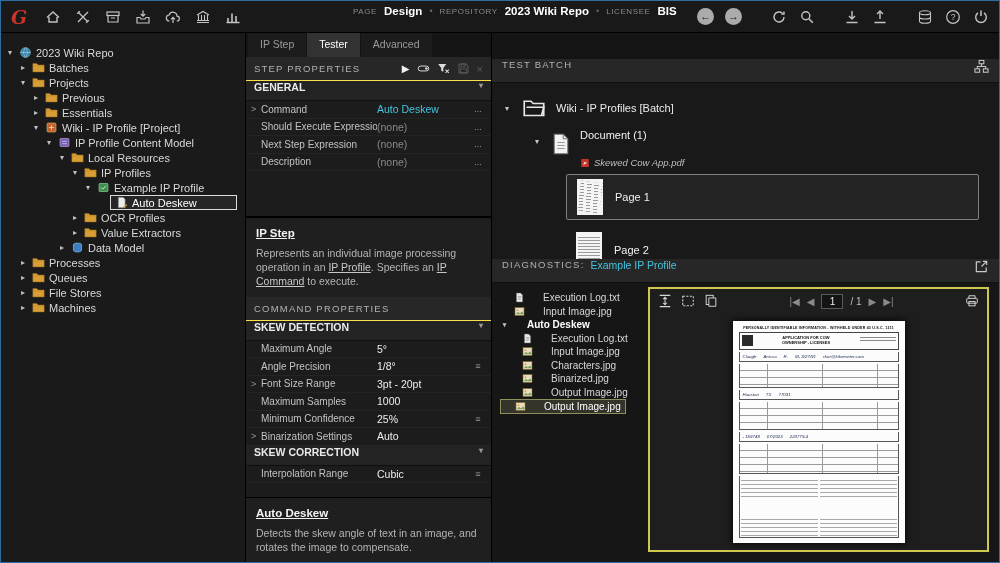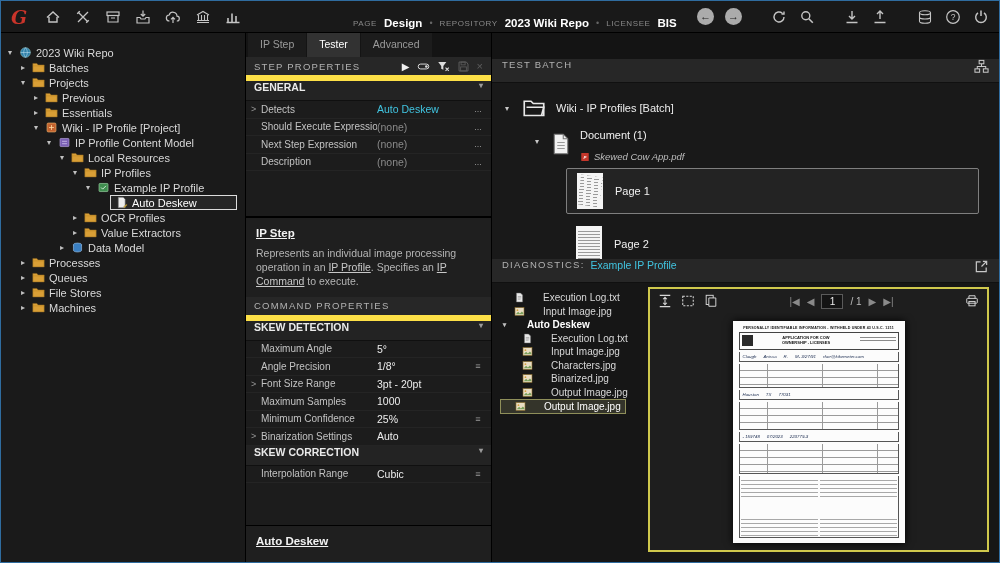--- a/index.html
+++ b/index.html
@@ -5,21 +5,21 @@
 *{box-sizing:border-box;margin:0;padding:0}
 html,body{width:1000px;height:563px;overflow:hidden}
 body{font-family:"Liberation Sans",sans-serif;background:#101010;color:#cfcfcf;font-size:11px}
 .app{width:1000px;height:563px;border:1px solid #2f6c9f;display:flex;flex-direction:column;background:#161616}
 
 
 .topbar{height:32px;flex:0 0 32px;background:#191919;border-bottom:1px solid #000;display:flex;align-items:center;padding:0 10px;gap:13px;position:relative}
 .logo{font-family:"DejaVu Serif",serif;font-weight:bold;font-style:italic;color:#c9342a;font-size:19px;margin-right:4px;cursor:pointer}
 .tb-ic{width:17px;height:17px;color:#c4c4c4;display:inline-flex;align-items:center;justify-content:center;cursor:pointer}
 .tb-ic svg{width:16px;height:16px}
-.tb-center{position:absolute;left:352px;top:12px;height:20px;display:flex;align-items:center;gap:7px}
+.tb-center{position:absolute;left:352px;top:0;height:20px;display:flex;align-items:center;gap:7px}
 .tb-label{font-size:8px;color:#8a8a8a;letter-spacing:.6px}
 .tb-value{font-size:11.5px;color:#fff;font-weight:bold}
 .tb-dot{color:#666;font-size:9px}
 .tb-right{margin-left:auto;display:flex;align-items:center;gap:11px}
 .circ{width:17px;height:17px;border-radius:50%;background:#ababab;color:#1c1c1c;display:flex;align-items:center;justify-content:center;font-size:11px;line-height:1;cursor:pointer}
 .gap6{width:6px}
 
 
 .content{flex:1;display:flex;min-height:0}
 .sidebar{width:245px;flex:0 0 245px;background:#1a1a1a;border-right:1px solid #000;padding-top:12px;overflow:hidden}
@@ -31,21 +31,21 @@
 .texp{width:10px;flex:0 0 10px;text-align:center;color:#c0c0c0;font-size:8px;line-height:1}
 .ti{width:13px;height:13px;flex:0 0 13px}
 .tl{font-size:11px}
 .sel-box{display:flex;align-items:center;gap:4px;border:1px solid #dcdcdc;background:#262626;padding:0 4px;height:15px;flex:1;margin-right:8px}
 .sel-box .tl{color:#fff}
 
 
 .tabs{height:24px;flex:0 0 24px;background:#141414;display:flex;align-items:stretch;padding-left:2px;gap:1px}
 .tab{padding:5px 12px 0;font-size:10.5px;color:#9a9a9a;background:#1c1c1c;cursor:pointer}
 .tab.active{background:#323232;color:#fff}
-.pbar{height:24px;flex:0 0 24px;background:#272727;display:flex;align-items:center;padding:0 8px;border-bottom:6px solid #fde047}
+.pbar{height:24px;flex:0 0 24px;background:#272727;display:flex;align-items:center;padding:0 8px;border-bottom:1px solid #fde047}
 .pbar-title{font-size:9.5px;color:#b2b2b2;letter-spacing:1.2px}
 .pbar-icons{margin-left:auto;display:flex;gap:7px;align-items:center;color:#ddd}
 .pbar-icons svg{width:13px;height:13px}
 .pi-play{color:#f0f0f0;font-size:10px;cursor:pointer}
 .dim{color:#5d5d5d}
 .sechead{height:20px;flex:0 0 20px;display:flex;padding:0 8px;background:#232323;border-bottom:1px solid #101010;font-weight:bold;color:#eaeaea;font-size:10.5px}
 .sechead .chev{margin-left:auto;color:#9a9a9a;font-size:8px}
 .prow{height:17.5px;flex:0 0 17.5px;display:flex;align-items:center;border-bottom:1px solid #242424;padding:0 5px 0 5px;background:#1c1c1c;cursor:pointer}
 .pexp{width:10px;flex:0 0 10px;color:#9a9a9a;font-size:9px}
 .plabel{width:116px;flex:0 0 116px;color:#c2c2c2;font-size:10px;overflow:hidden;white-space:nowrap}
@@ -67,21 +67,21 @@
 .phead .accent{color:#41c4e0;font-size:10.5px}
 .phead-ic{margin-left:auto;color:#c8c8c8;display:inline-flex;cursor:pointer}
 .phead-ic svg{width:15px;height:15px}
 .batch-area{height:176px;flex:0 0 176px;overflow:hidden;background:#191919;padding:8px 10px}
 .batch-row{display:flex;align-items:center;gap:7px;height:34px;color:#ececec;cursor:pointer}
 .bexp{width:10px;color:#c8c8c8;font-size:8px;text-align:center}
 .bfolder{width:30px;height:24px}
 .doc-row{display:flex;align-items:flex-start;gap:7px;margin:4px 0 6px 30px;cursor:pointer}
 .dpage{width:24px;height:30px}
 .doc-label{font-size:11px;color:#f0f0f0;padding-top:3px}
-.doc-file{display:flex;align-items:center;gap:4px;font-size:9.5px;color:#bdbdbd;font-style:italic;margin-top:10px}
+.doc-file{display:flex;align-items:center;gap:4px;font-size:9.5px;color:#bdbdbd;font-style:italic;margin-top:16px}
 .doc-file svg{width:10px;height:10px}
 .page-row{margin-left:64px;margin-right:10px;height:46px;border:1px solid #7f7f7f;border-radius:2px;background:#232323;display:flex;align-items:center;gap:12px;padding:0 10px;margin-bottom:7px;cursor:pointer}
 .page-row.plain{border:none;background:transparent}
 .thumb{width:26px;height:36px;background:#f4f4f4;overflow:hidden;position:relative;flex:0 0 26px}
 .thumb .tlines{position:absolute;left:2px;top:3px;right:2px;bottom:3px;background:repeating-linear-gradient(#0000 0 2.4px,#9a9a9a 2.4px 3px)}
 .rot{transform:rotate(8deg)}
 .page-label{font-size:11px;color:#f0f0f0}
 
 .bottom{flex:1;display:flex;min-height:0}
 .diag-tree{width:152px;flex:0 0 152px;padding:8px 0 0 6px;overflow:hidden}
@@ -512,21 +512,21 @@
         </span>
       </div>
 
       <div class="sechead">
         <span>GENERAL</span>
         <span class="chev">▾</span>
       </div>
 
       <div class="prow">
         <span class="pexp">&gt;</span>
-        <span class="plabel">Detects</span>
+        <span class="plabel">Command</span>
         <span class="pvalue accent">Auto Deskew</span>
         <span class="pmenu">...</span>
       </div>
       <div class="prow">
         <span class="pexp"></span>
         <span class="plabel">Should Execute Expression</span>
         <span class="pvalue none">(none)</span>
         <span class="pmenu">...</span>
       </div>
       <div class="prow">
@@ -602,20 +602,21 @@
         <span class="pexp"></span>
         <span class="plabel">Interpolation Range</span>
         <span class="pvalue">Cubic</span>
         <span class="pmenu">≡</span>
       </div>
 
       <div class="fillrow"></div>
 
       <div class="docpanel">
         <div class="doc-title">Auto Deskew</div>
+        <div class="doc-text">Detects the skew angle of text in an image, and rotates the image to compensate.</div>
       </div>
     </section>
 
     <section class="rightp">
       <div class="right-spacer"></div>
 
       <div class="phead">
         <span class="phead-title">TEST BATCH</span>
         <span class="phead-ic">
             <svg>

